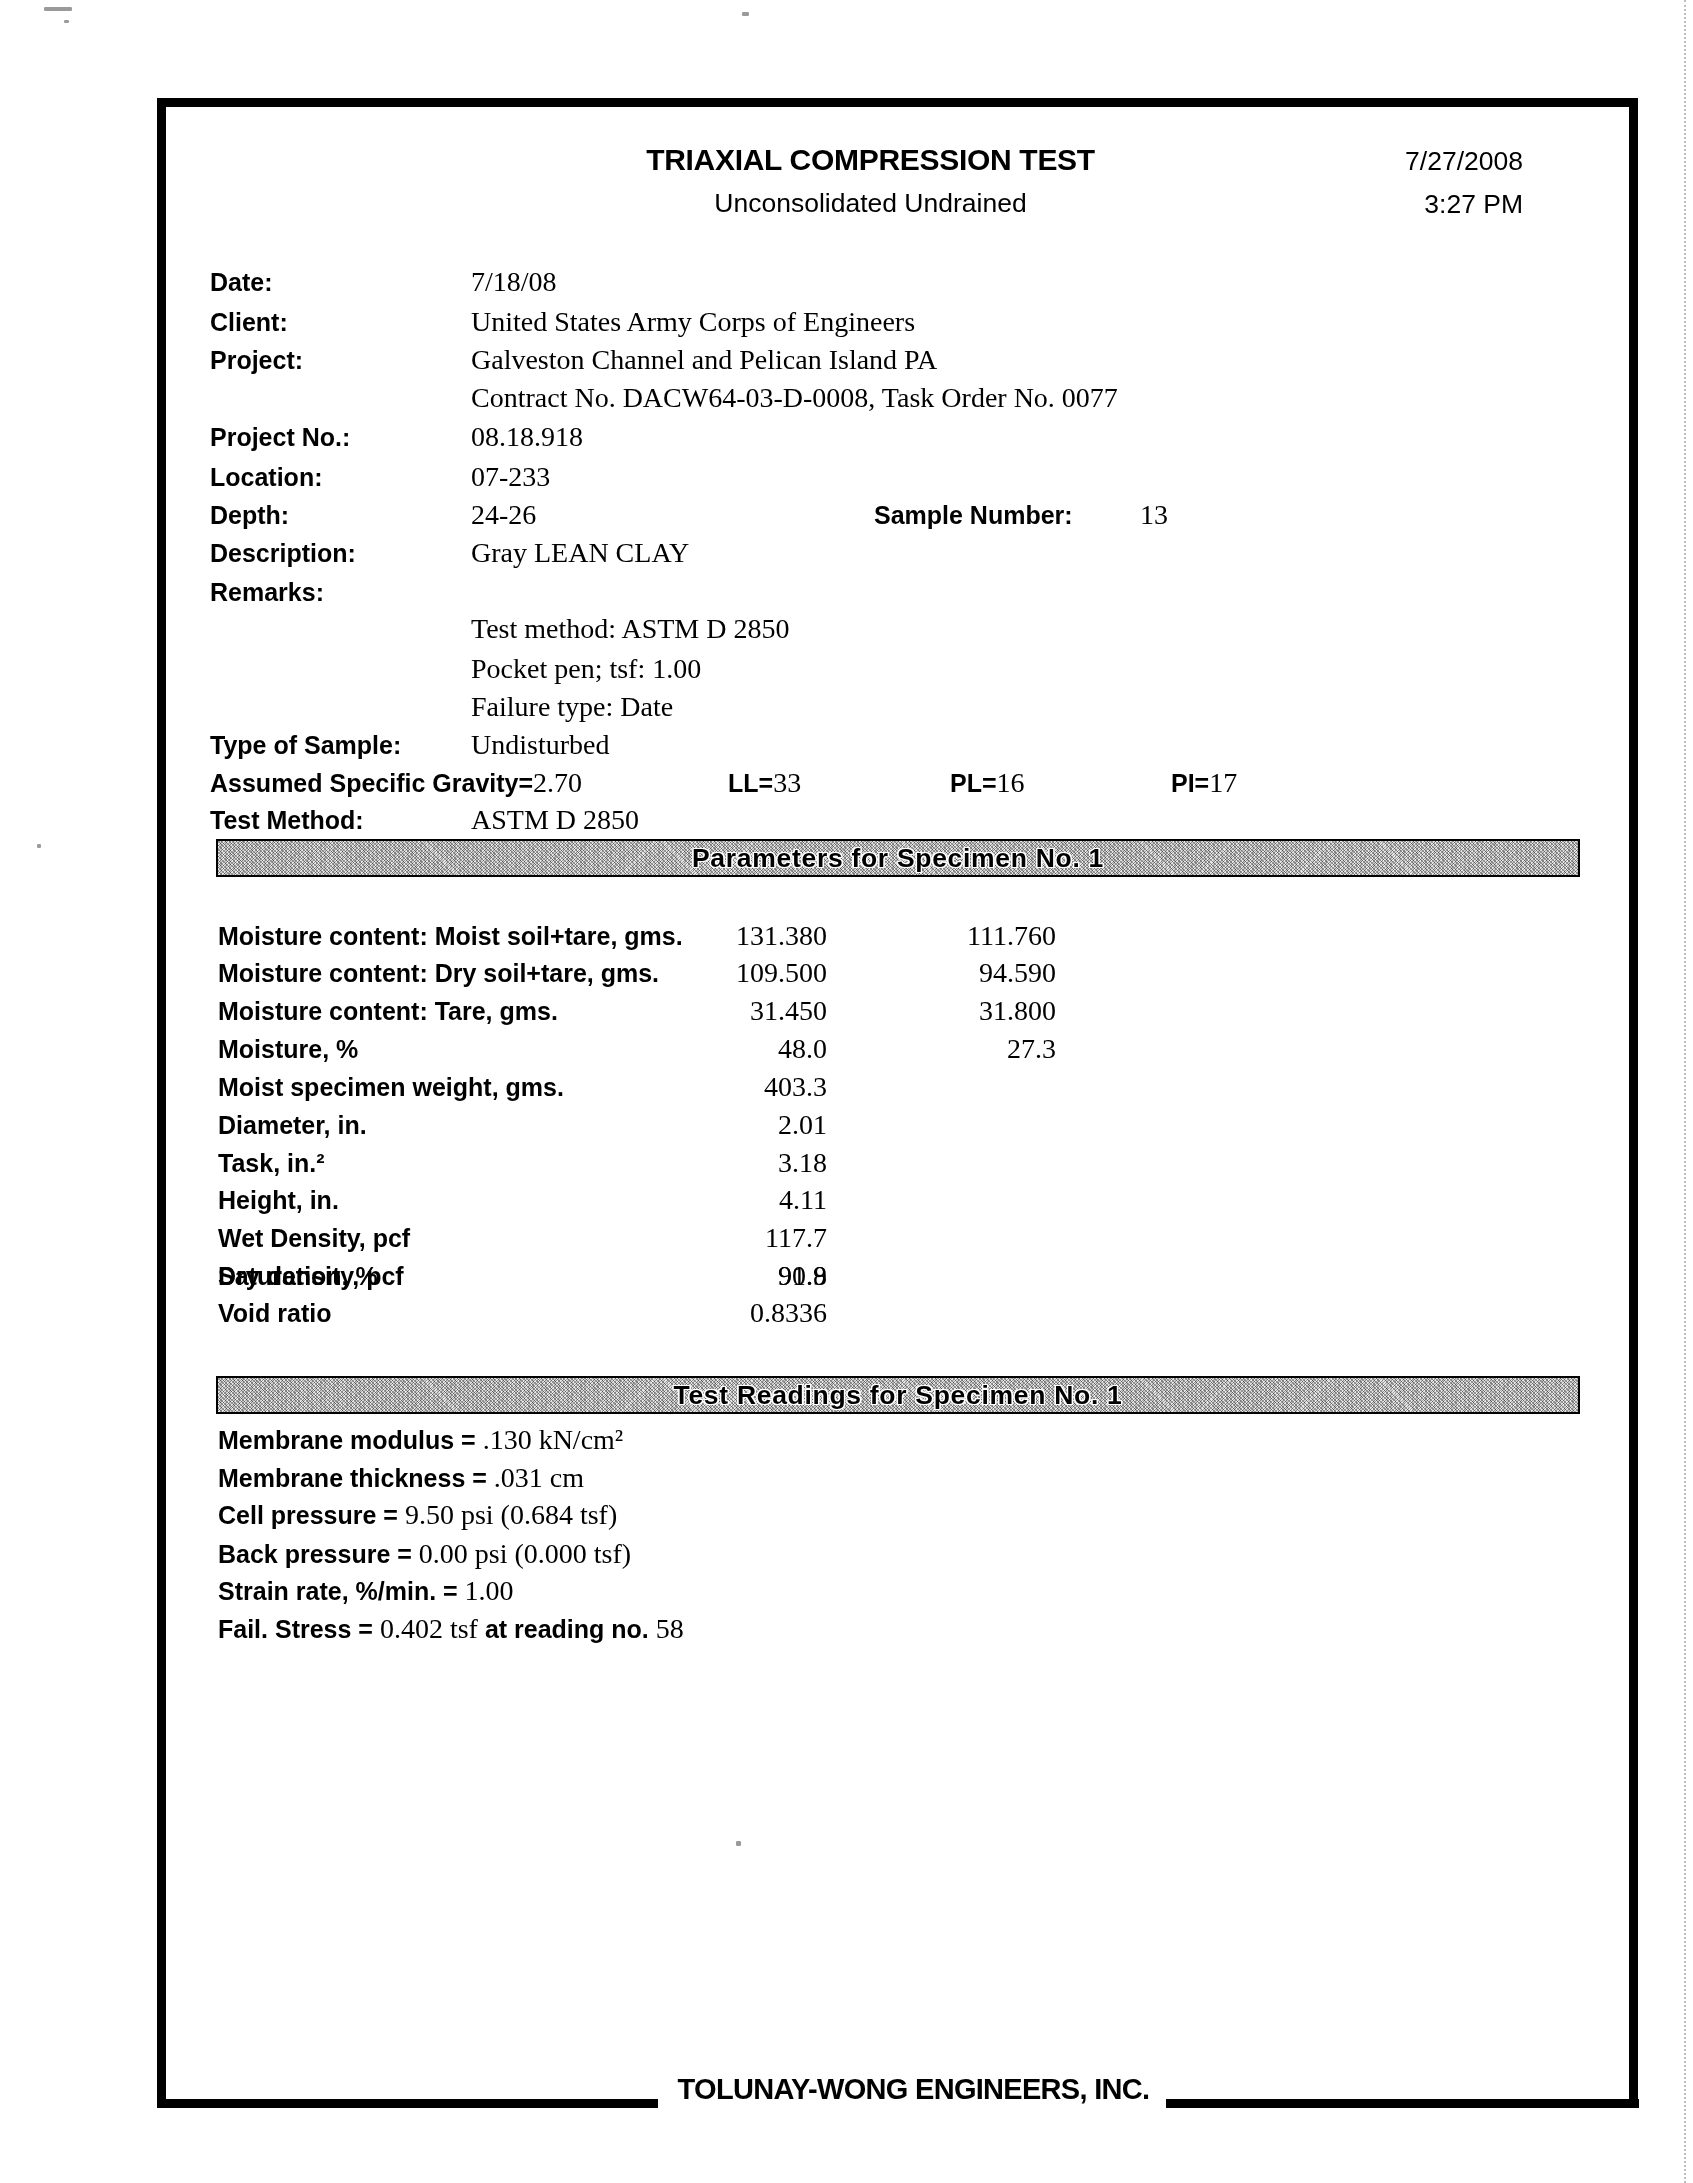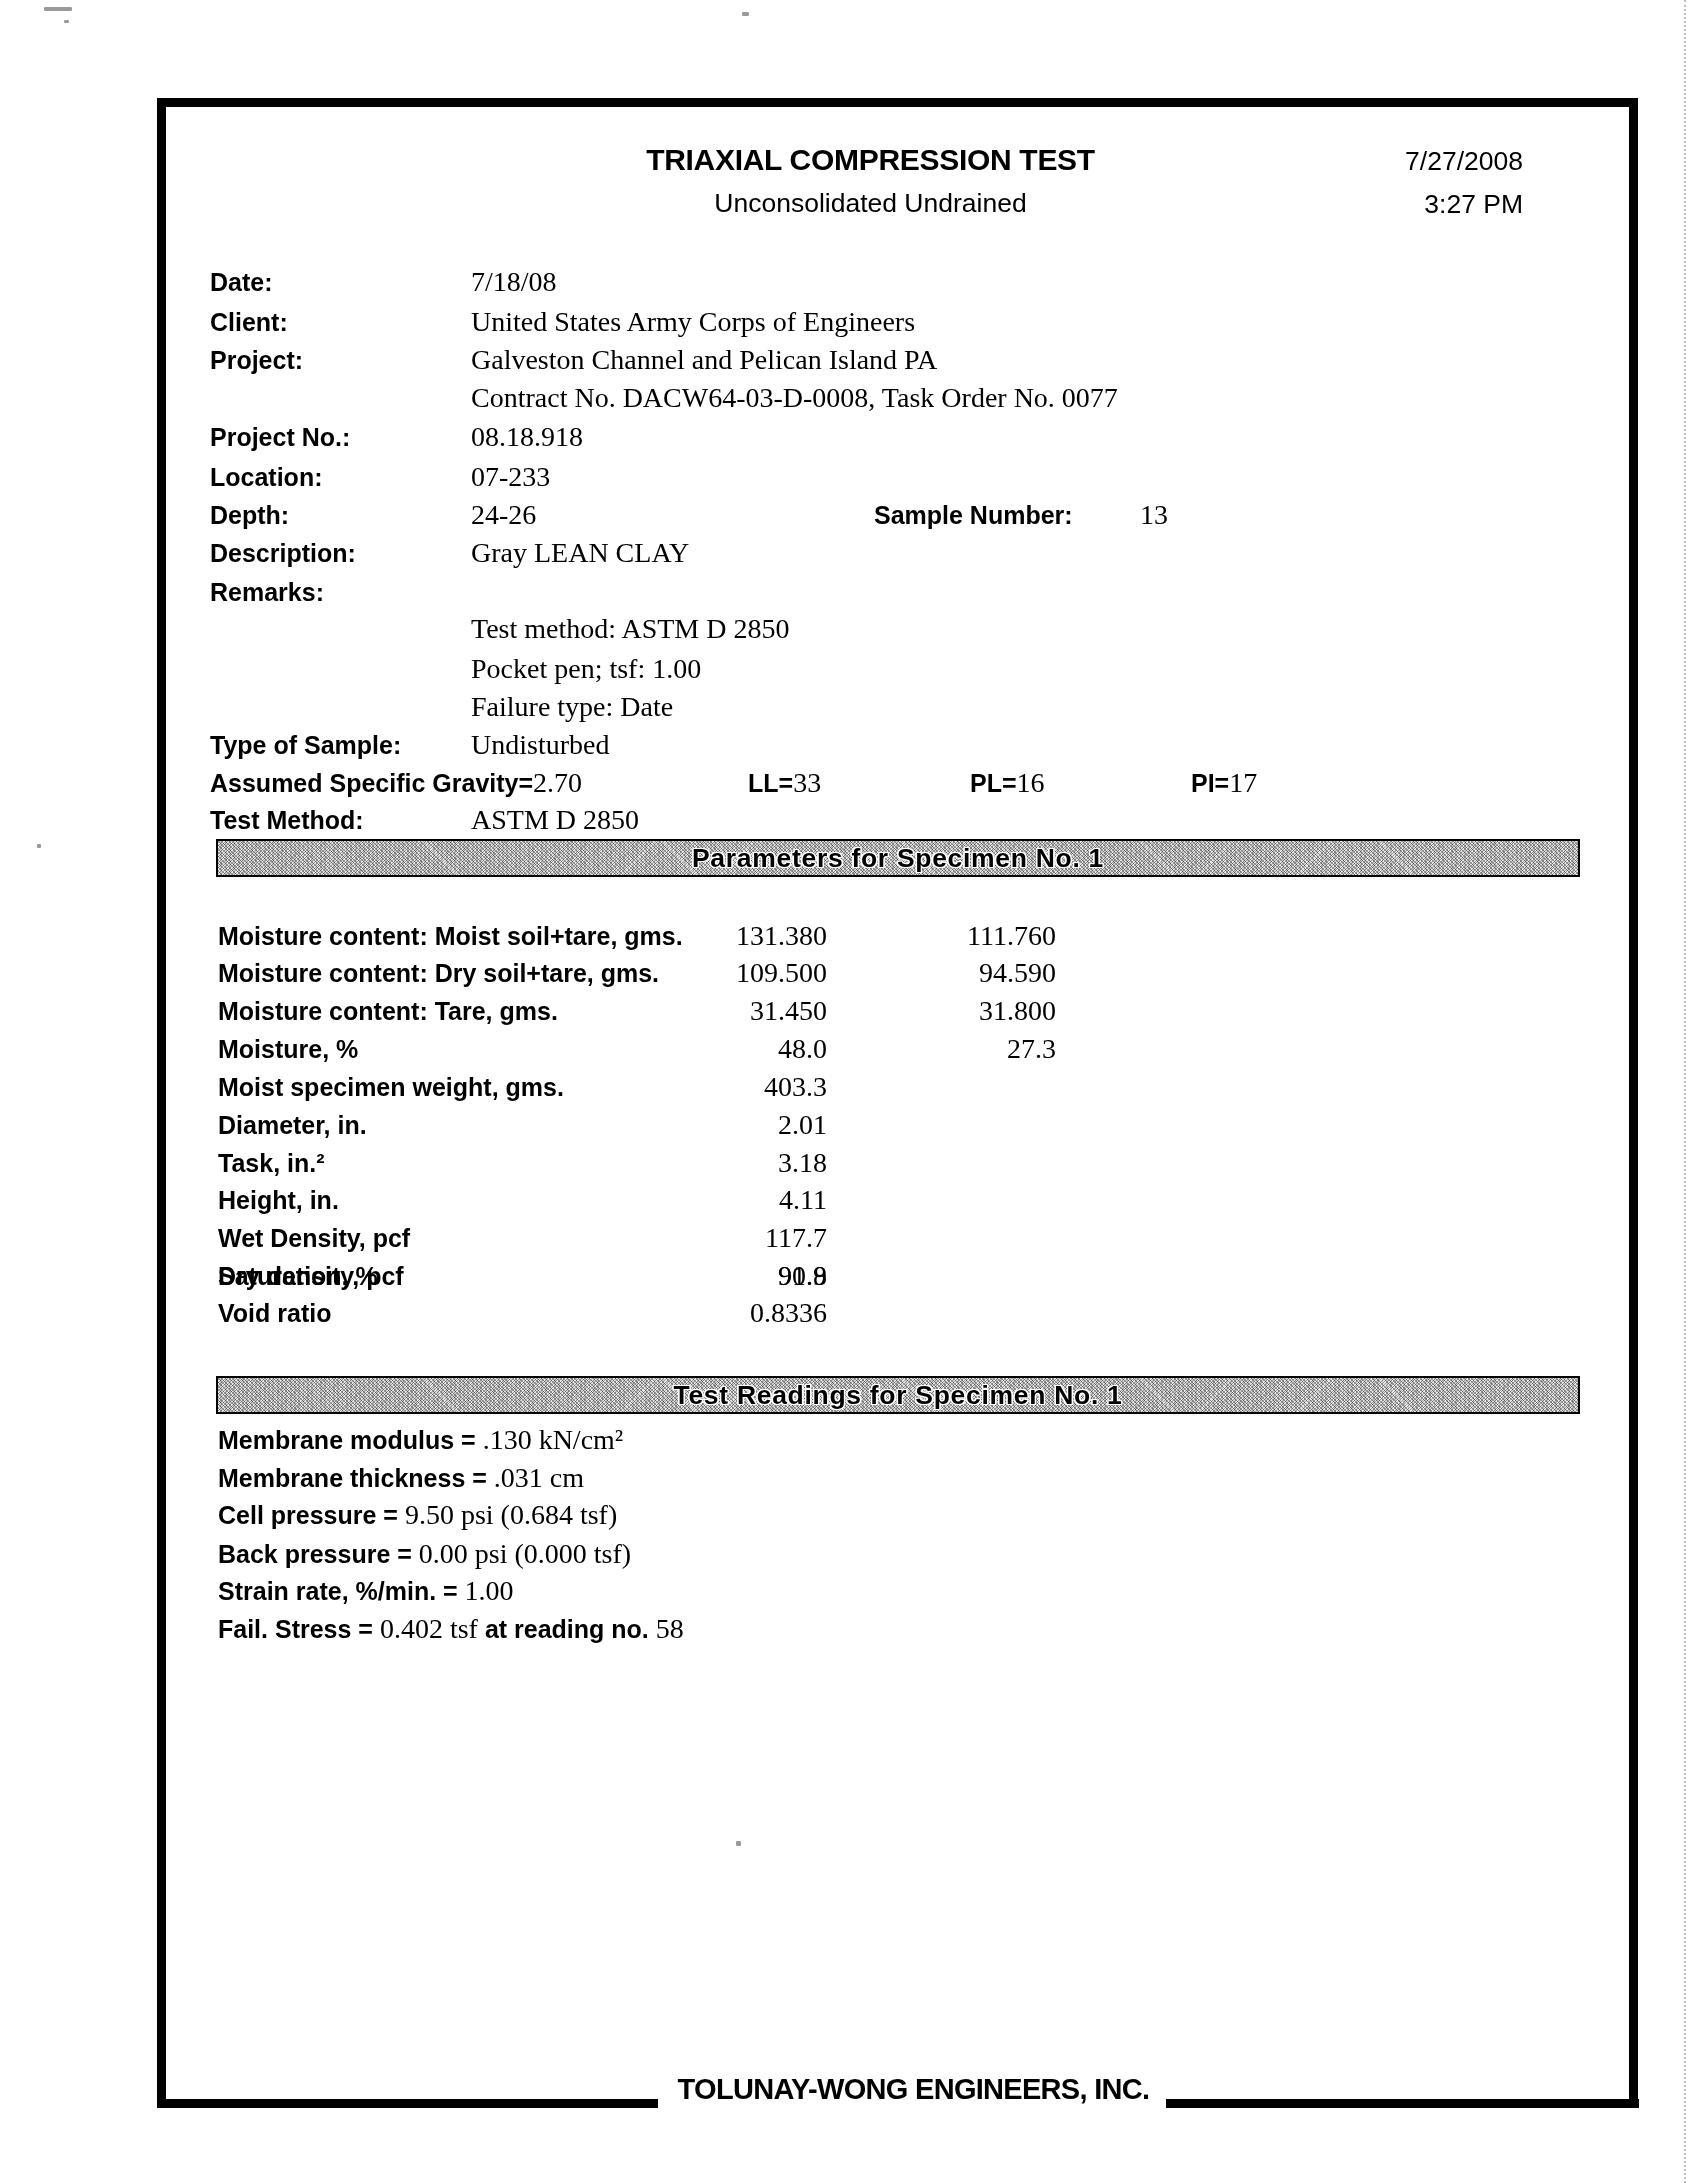--- a/index.html
+++ b/index.html
@@ -35,21 +35,21 @@
   .stamp-time{top:189px;}
 
   
   .irow{position:absolute;left:210px;height:34px;white-space:nowrap;}
   .ilabel{font-size:25px;font-weight:bold;}
   .ival{position:absolute;left:261px;top:-2px;font-size:28px;font-family:"Liberation Serif",serif;white-space:nowrap;}
   .ilabel2{position:absolute;left:664px;font-size:25px;font-weight:bold;white-space:nowrap;}
   .ival2{position:absolute;left:930px;top:-2px;font-size:28px;font-family:"Liberation Serif",serif;}
   .bseg{font-size:25px;font-weight:bold;}
   .sseg{font-size:28px;font-family:"Liberation Serif",serif;}
-  .at{position:absolute;white-space:nowrap;margin-left:20px;}
+  .at{position:absolute;white-space:nowrap;}
 
   
   .banner{
     position:absolute;left:216px;width:1360px;height:34px;
     border:2.6px solid #000;
     background-color:#c9c9c9;
     background-image:
       repeating-linear-gradient(45deg, rgba(0,0,0,.40) 0 0.7px, transparent 0.7px 2.6px),
       repeating-linear-gradient(-45deg, rgba(0,0,0,.32) 0 0.7px, transparent 0.7px 2px),
       repeating-linear-gradient(90deg, rgba(255,255,255,.55) 0 0.7px, transparent 0.7px 1.3px);

